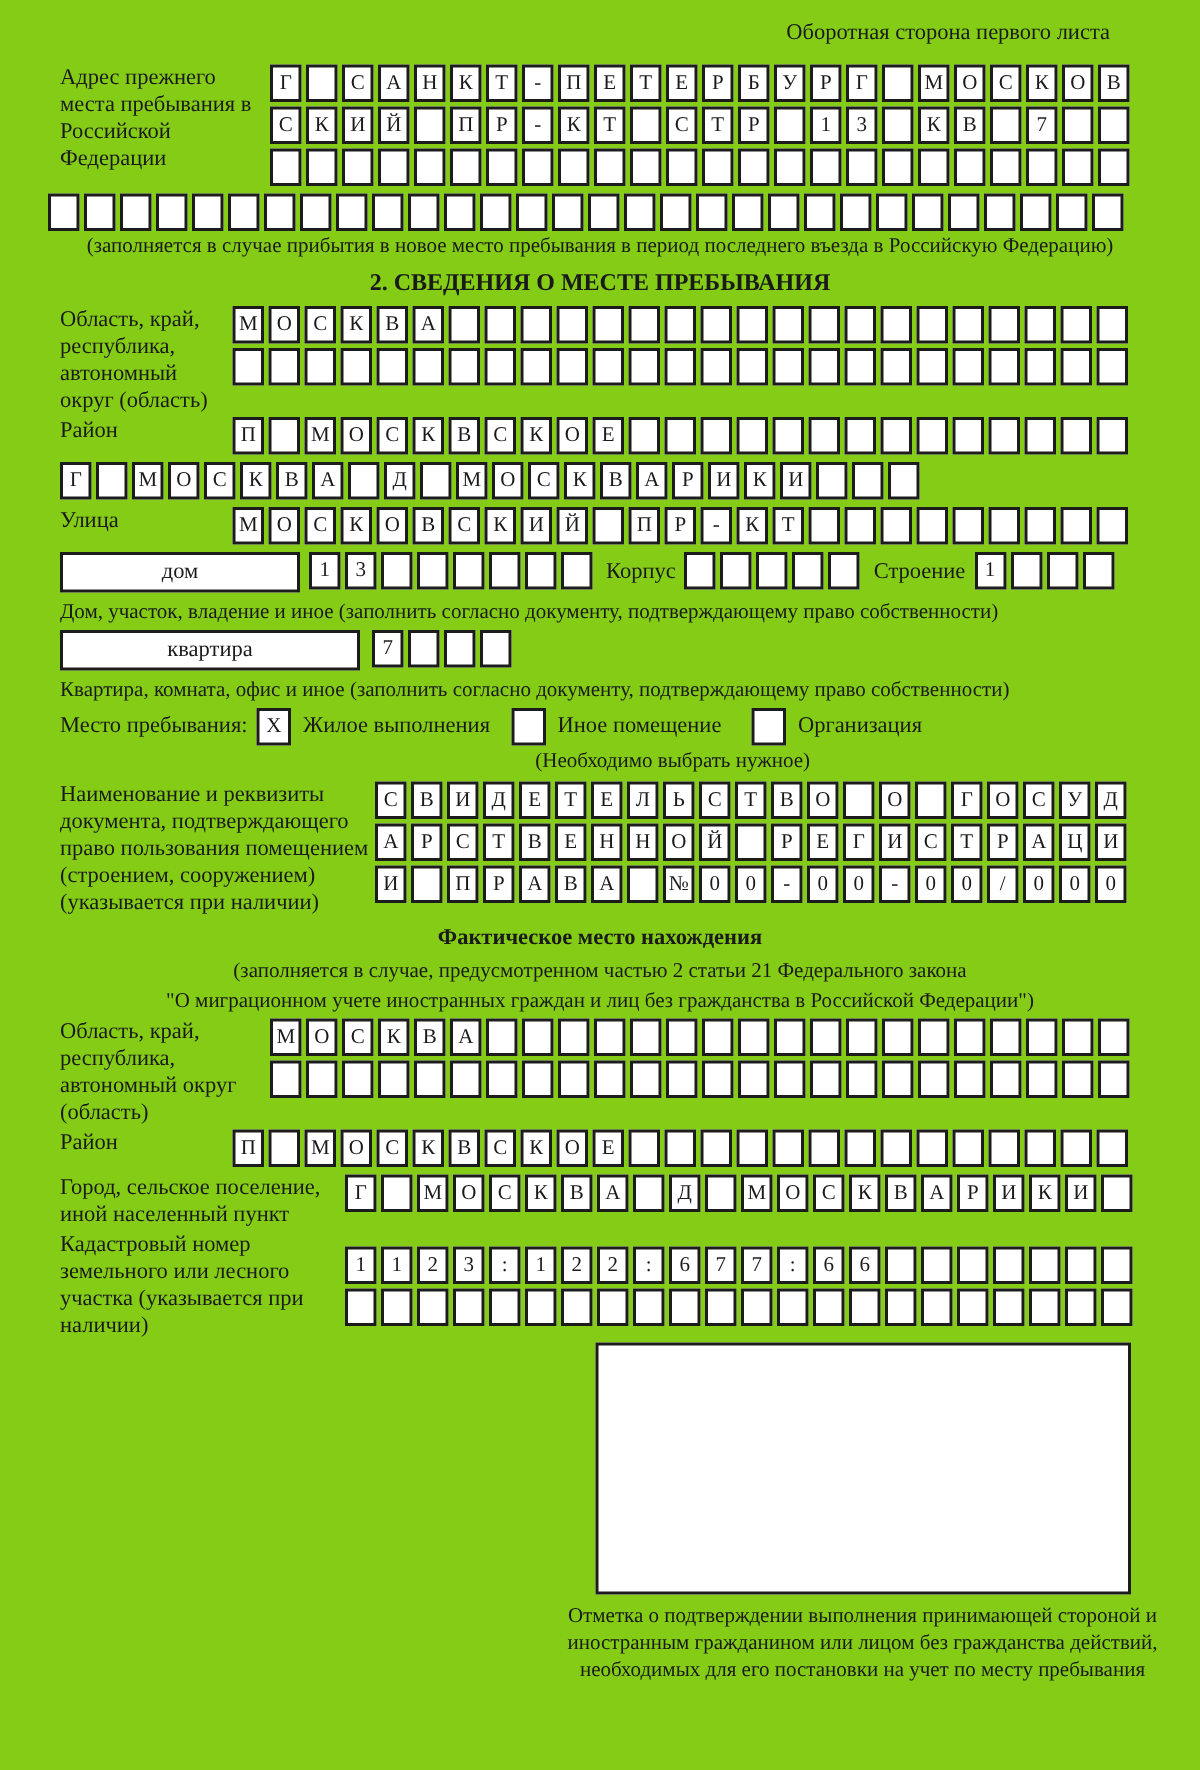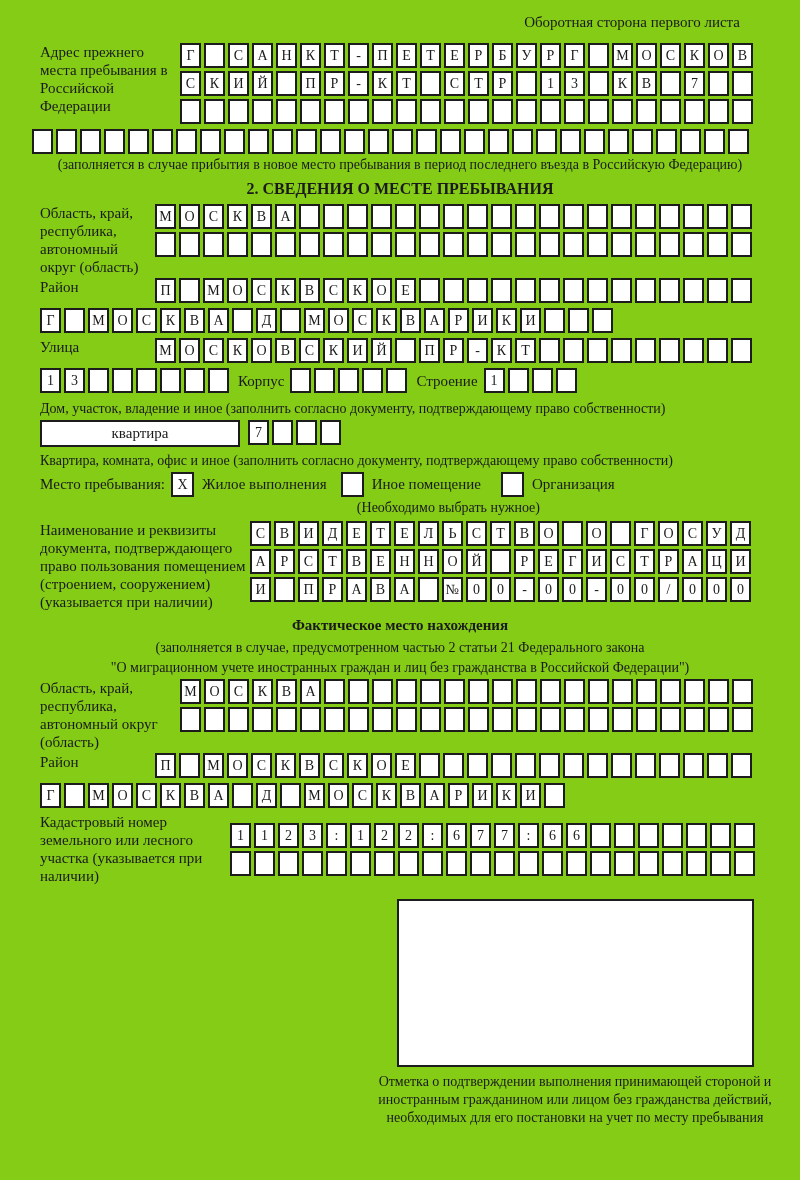--- a/index.html
+++ b/index.html
@@ -45,21 +45,21 @@
     width:23px; height:25px; border:2px solid #1c1c1c; display:flex; align-items:center; justify-content:center;
     font-size:14px; flex:0 0 auto; background:#fff;
   }
   .optlabel { font-size:15px; margin-left:8px; }
   .g1 { margin-left:6px; } .g2 { margin-left:14px; } .g3 { margin-left:20px; }
   .opt { display:flex; align-items:center; }
   .staynote { margin-left:100px; width:400px; text-align:right; margin-bottom:4px; }
 
   .mt10 { margin-top:10px; }
 
-  .stampwrap { margin-left:330px; width:410px; margin-top:14px; }
+  .stampwrap { margin-left:330px; width:410px; margin-top:2px; }
   .stampbox { width:357px; height:168px; border:2px solid #1c1c1c; margin:0 auto 6px auto; background:#fff; }
   .stampcaption { font-size:14px; line-height:18px; text-align:center; }
 </style>
 </head>
 <body>
 
 <div class="page">
 
   <div class="sheet-title">Оборотная сторона первого листа</div>
 
@@ -327,20 +327,21 @@
         <span class="cell"></span>
         <span class="cell"></span>
         <span class="cell"></span>
         <span class="cell"></span>
         <span class="cell"></span>
         <span class="cell"></span>
       </div>
   </div>
 
   <div class="houserow">
+    <div class="widebox w-house">дом</div>
     <div class="cellrow">
         <span class="cell">1</span>
         <span class="cell">3</span>
         <span class="cell"></span>
         <span class="cell"></span>
         <span class="cell"></span>
         <span class="cell"></span>
         <span class="cell"></span>
         <span class="cell"></span>
       </div>
@@ -552,20 +553,21 @@
         <span class="cell"></span>
         <span class="cell"></span>
         <span class="cell"></span>
         <span class="cell"></span>
         <span class="cell"></span>
         <span class="cell"></span>
       </div>
   </div>
 
   <div class="field">
+    <div class="flabel w190">Город, сельское поселение, иной населенный пункт</div>
     <div class="cellrow">
         <span class="cell">Г</span>
         <span class="cell"></span>
         <span class="cell">М</span>
         <span class="cell">О</span>
         <span class="cell">С</span>
         <span class="cell">К</span>
         <span class="cell">В</span>
         <span class="cell">А</span>
         <span class="cell"></span>

